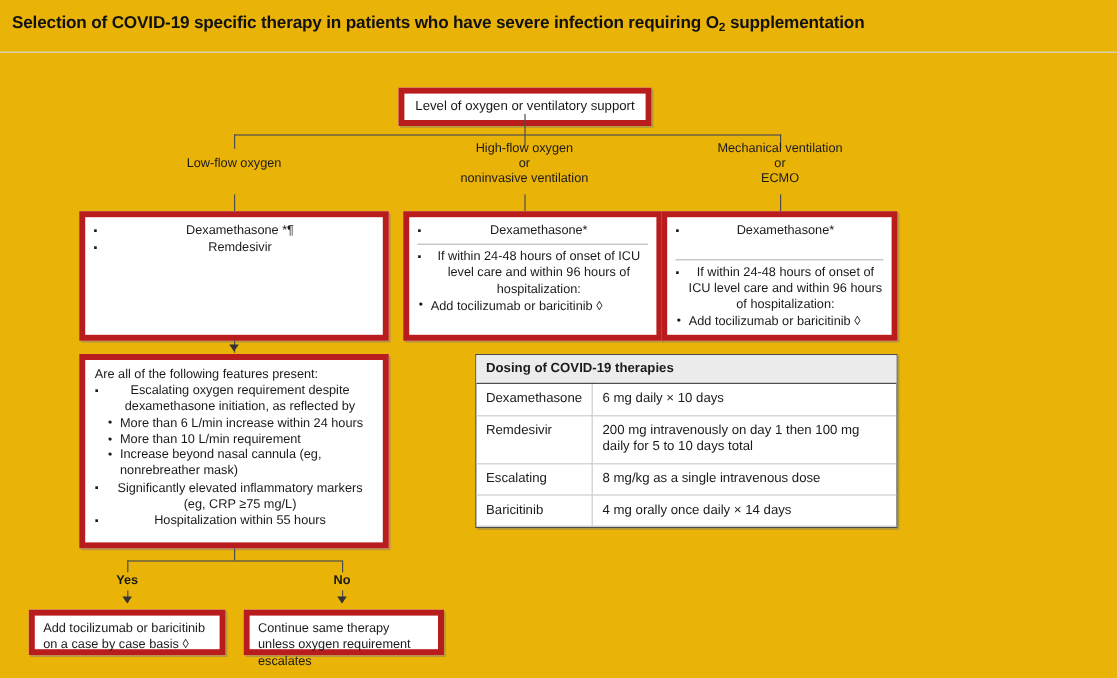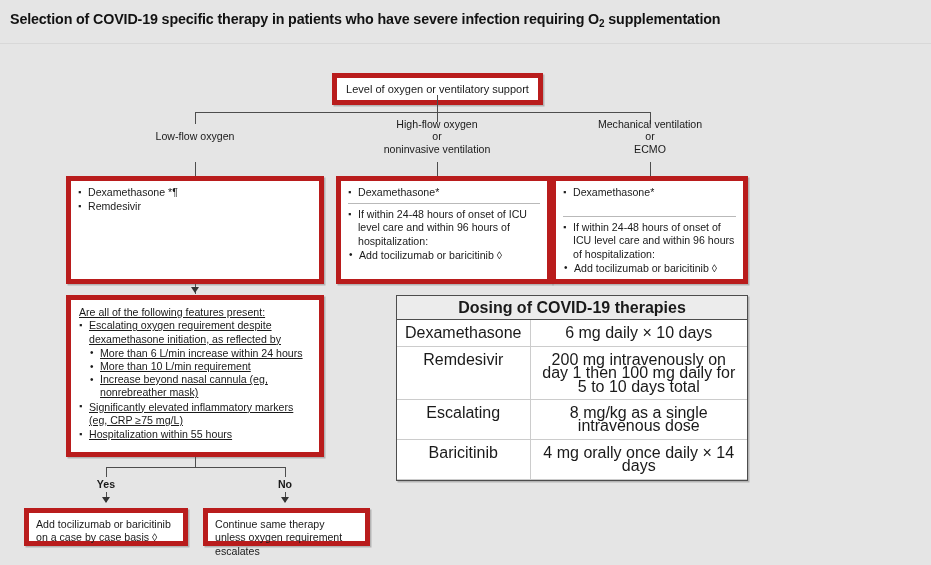--- a/index.html
+++ b/index.html
@@ -4,21 +4,21 @@
 <style>
   * { box-sizing: border-box; }
   html, body {
     margin: 0; padding: 0;
     width: 931px; height: 565px;
     background: #ffffff;
     font-family: "Liberation Sans", sans-serif;
     color: #1a1a1a;
     overflow: hidden;
   }
-  #page { position: relative; width: 931px; height: 565px; background:#e5e5e5; }
+  #page { position: relative; width: 931px; height: 565px; background:#eab308; }
 
   
   .title-bar {
     position: absolute; left: 0; top: 0; width: 931px; height: 44px;
     border-bottom: 1px solid #d8d8d8;
   }
   .title-text {
     position: absolute; left: 10px; top: 11px;
     font-size: 14.3px; font-weight: bold; letter-spacing: -0.15px;
     color: #121212; white-space: nowrap;
@@ -48,21 +48,21 @@
   
   .lbl {
     position: absolute; text-align: center;
     font-size: 10.6px; line-height: 12.4px; color: #1a1a1a;
   }
   .ttl-top {
     font-size: 11px; text-align: center; line-height: 14px;
     padding: 4px 8px; white-space: nowrap; color:#1a1a1a;
   }
 
-  ul.b1 { margin: 0; padding: 0; list-style: none; }
+  ul.b1 { margin: 0; padding: 0; list-style: none; text-align: center; }
   ul.b1 > li {
     position: relative; padding-left: 10px;
     font-size: 10.6px; line-height: 13.2px; margin-bottom: 1px;
     color: #1a1a1a;
   }
   ul.b1 > li::before {
     content: "\25AA"; position: absolute; left: 0; top: -0.5px; font-size: 9px; color:#1a1a1a;
   }
   ul.b2 { margin: 1px 0 1px 0; padding: 0; list-style: none; }
   ul.b2 > li {
@@ -76,21 +76,21 @@
   .divider { border-top: 1px solid #b9b9b9; margin: 4px 0 4px 0; }
 
   
   .dose-box {
     position: absolute;
     border: 1px solid #4d4d4d;
     background: #fff;
     box-shadow: 1.5px 1.5px 0 rgba(120,120,120,0.45);
   }
   table.dose { border-collapse: collapse; width: 100%; }
-  table.dose td { vertical-align: top; font-size: 16px; line-height: 13.4px; color:#1a1a1a;text-align:center; }
+  table.dose td { vertical-align: top; font-size: 11px; line-height: 13.4px; color:#1a1a1a; }
   .dose-head td {
     background: #ececec; font-weight: bold; font-size: 11.4px;
     padding: 5px 8px; border-bottom: 1px solid #4d4d4d;
   }
   .dose-row td { padding: 6px 8px; border-bottom: 1px solid #cccccc; }
   .dose-row td.name { width: 96px; border-right: 1px solid #cccccc; }
   .dose-foot td { padding: 7px 8px; border-top: 1px solid #4d4d4d; }
 </style>
 </head>
 <body>
@@ -165,21 +165,21 @@
       <ul class="b2">
         <li>Add tocilizumab or baricitinib ◊</li>
       </ul>
     </div>
   </div>
 
   <div class="vline" style="left:195px; top:284px; height:10px;"></div>
   <div class="arrow-down" style="left:190.5px; top:287px;"></div>
 
   <div class="box" style="left:66px; top:295px; width:258px; height:162px;">
-    <div class="box-inner" style="padding:6px 8px;text-decoration:underline;">
+    <div class="box-inner" style="padding:6px 8px;">
       <div class="plain">Are all of the following features present:</div>
       <ul class="b1">
         <li>Escalating oxygen requirement despite dexamethasone initiation, as reflected by</li>
       </ul>
       <ul class="b2" style="margin-left:10px;">
         <li>More than 6 L/min increase within 24 hours</li>
         <li>More than 10 L/min requirement</li>
         <li>Increase beyond nasal cannula (eg, nonrebreather mask)</li>
       </ul>
       <ul class="b1">

